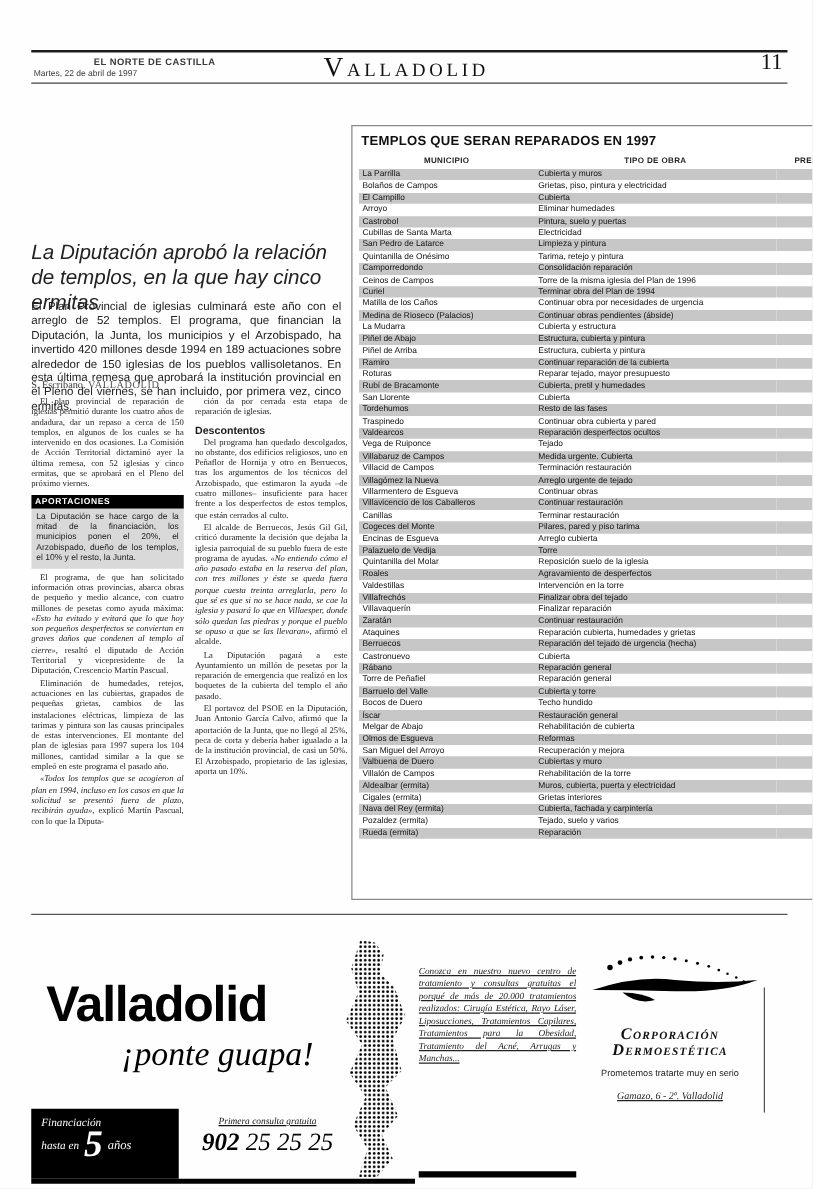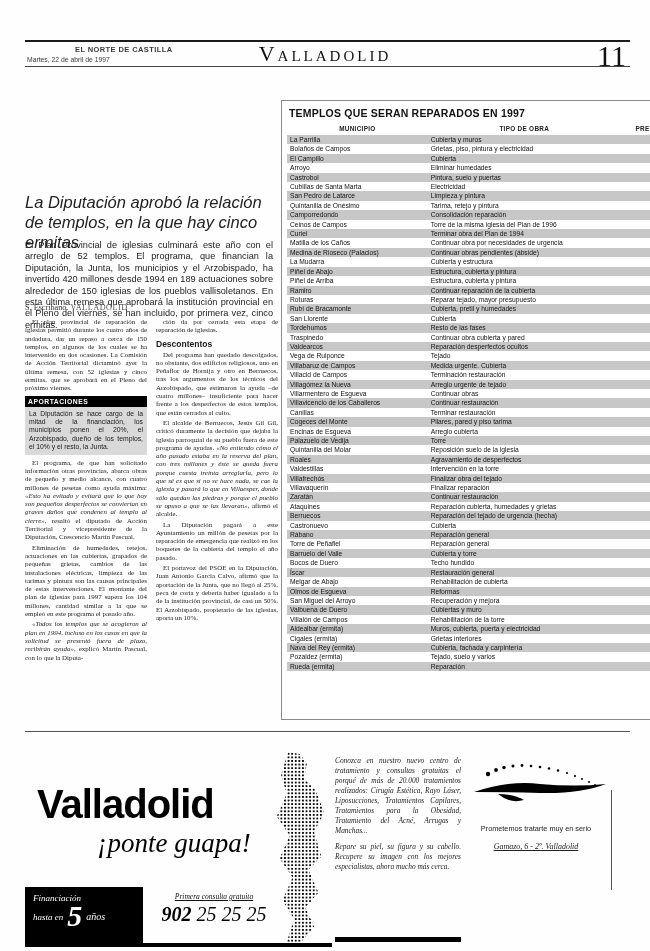--- a/index.html
+++ b/index.html
@@ -6,21 +6,21 @@
   .page{position:relative;width:650px;height:951px;margin:0 auto;background:#fefefe;
         font-family:"Liberation Serif",serif;color:#1a1a1a;overflow:hidden;}
   
   .rule-top{position:absolute;left:25px;right:20px;top:40px;height:2px;background:#1c1c1c;}
   .rule-under{position:absolute;left:25px;right:20px;top:66px;height:1px;background:#444;}
   .mast-left{position:absolute;left:27px;top:45px;font-family:"Liberation Sans",sans-serif;color:#3a3a3a;}
   .mast-paper{font-size:7.5px;font-weight:700;letter-spacing:.4px;padding-left:48px;}
   .mast-date{font-size:6.8px;margin-top:2px;}
   .mast-center{position:absolute;left:0;right:0;top:41px;text-align:center;
                font-variant:small-caps;font-size:22px;letter-spacing:3px;color:#111;}
-  .mast-page{position:absolute;right:24px;top:39px;font-size:30px;color:#111;}
+  .mast-page{position:absolute;right:24px;top:39px;font-size:18px;color:#111;}
   
   .headline{position:absolute;left:25px;top:86px;width:252px;
             font-family:"Liberation Sans",sans-serif;font-size:26px;line-height:30px;
             font-weight:400;color:#151515;}
   .subhead{position:absolute;left:25px;top:192px;width:250px;
            font-family:"Liberation Sans",sans-serif;font-size:16.5px;line-height:20px;color:#222;}
   .lede{position:absolute;left:25px;top:240px;width:248px;
         font-family:"Liberation Sans",sans-serif;font-size:9.2px;line-height:11.4px;
         text-align:justify;color:#222;}
   .byline{position:absolute;left:25px;top:303px;font-size:8.2px;color:#333;}
@@ -74,22 +74,22 @@
   .figure{position:absolute;right:2px;top:0;width:72px;height:190px;
           background:radial-gradient(circle,#000 0.9px,transparent 1.15px);
           background-size:3.6px 3.6px;
           clip-path:polygon(42% 0,58% 1%,68% 6%,64% 14%,80% 20%,92% 32%,78% 42%,
                             88% 55%,70% 62%,84% 74%,66% 82%,78% 92%,60% 100%,
                             40% 100%,50% 88%,34% 78%,48% 66%,30% 56%,44% 44%,
                             26% 34%,40% 22%,32% 12%);}
   
   .dermo-text{position:absolute;left:335px;top:756px;width:126px;height:186px;
               border-bottom:5px solid #000;box-sizing:border-box;overflow:hidden;}
-  .dermo-p{margin:0 0 6px 0;font-style:italic;font-size:7.4px;line-height:10px;
-           text-align:justify;color:#222;}
+  .dermo-p{margin:16px 0 6px 0;font-style:italic;font-size:7.4px;line-height:10px;
+           text-align:justify;text-decoration:underline;color:#222;}
   .dermo-block{position:absolute;left:470px;top:760px;width:132px;text-align:center;}
   .dermo-logo{margin:0 auto;display:block;}
   .dermo-brand{font-style:italic;font-weight:700;font-variant:small-caps;
                font-size:13px;line-height:13px;letter-spacing:1px;color:#111;margin-top:4px;}
   .dermo-tagline{font-family:"Liberation Sans",sans-serif;font-size:7.3px;color:#222;margin-top:8px;}
   .dermo-address{font-style:italic;font-size:8px;text-decoration:underline;color:#222;margin-top:9px;}
   .vdiv{position:absolute;left:611px;top:790px;width:1px;height:100px;background:#555;}
 </style>
 </head>
 <body>
@@ -462,21 +462,20 @@
       <div class="phone-label">Primera consulta gratuita</div>
       <div class="phone-number">
         <b>902</b><span> 25 25 25</span>
       </div>
     </div>
   </div>
 
   <div class="dermo-text">
     <div>
         <p class="dermo-p">Conozca en nuestro nuevo centro de tratamiento y consultas gratuitas el porqué de más de 20.000 tratamientos realizados: Cirugía Estética, Rayo Láser, Liposucciones, Tratamientos Capilares, Tratamientos para la Obesidad, Tratamiento del Acné, Arrugas y Manchas...</p>
-        <p class="dermo-p">Repare su piel, su figura y su cabello. Recupere su imagen con los mejores especialistas, ahora mucho más cerca.</p>
       </div>
   </div>
   <div class="dermo-block">
     <svg class="dermo-logo" width="140" height="56" viewBox="0 0 140 56">
       <g fill="#000">
         <circle cx="18" cy="14" r="2.2"></circle>
           <circle cx="26" cy="10" r="1.9"></circle>
           <circle cx="34" cy="7.5" r="1.7"></circle>
         <circle cx="43" cy="6" r="1.5"></circle>
           <circle cx="52" cy="5.5" r="1.4"></circle>
@@ -486,18 +485,22 @@
           <circle cx="88" cy="10.5" r="1.2"></circle>
         <circle cx="97" cy="13" r="1.1"></circle>
           <circle cx="105" cy="16" r="1.1"></circle>
           <circle cx="112" cy="19" r="1"></circle>
         <circle cx="119" cy="22" r="1"></circle>
           <circle cx="125" cy="25" r="0.9"></circle>
         <path d="M4 32 Q 40 20 70 24 Q 105 27 136 24 Q 110 34 70 33 Q 35 32 4 32 Z"></path>
         <path d="M28 34 Q 40 44 54 40 Q 44 34 28 34 Z"></path>
       </g>
     </svg>
+    <div class="dermo-brand">
+      <div>Corporación</div>
+      <div>Dermoestética</div>
+    </div>
     <div class="dermo-tagline">Prometemos tratarte muy en serio</div>
     <div class="dermo-address">Gamazo, 6 - 2º. Valladolid</div>
   </div>
   <div class="vdiv"></div>
 
 </div>
 
 </body></html>

